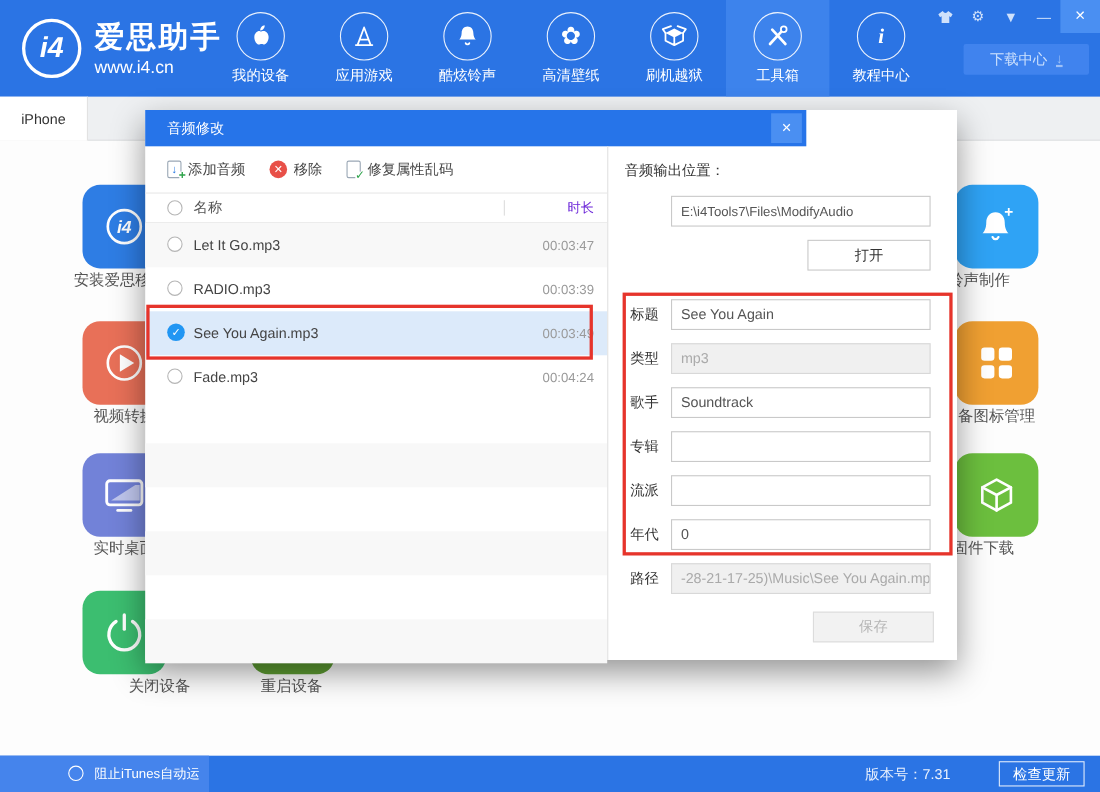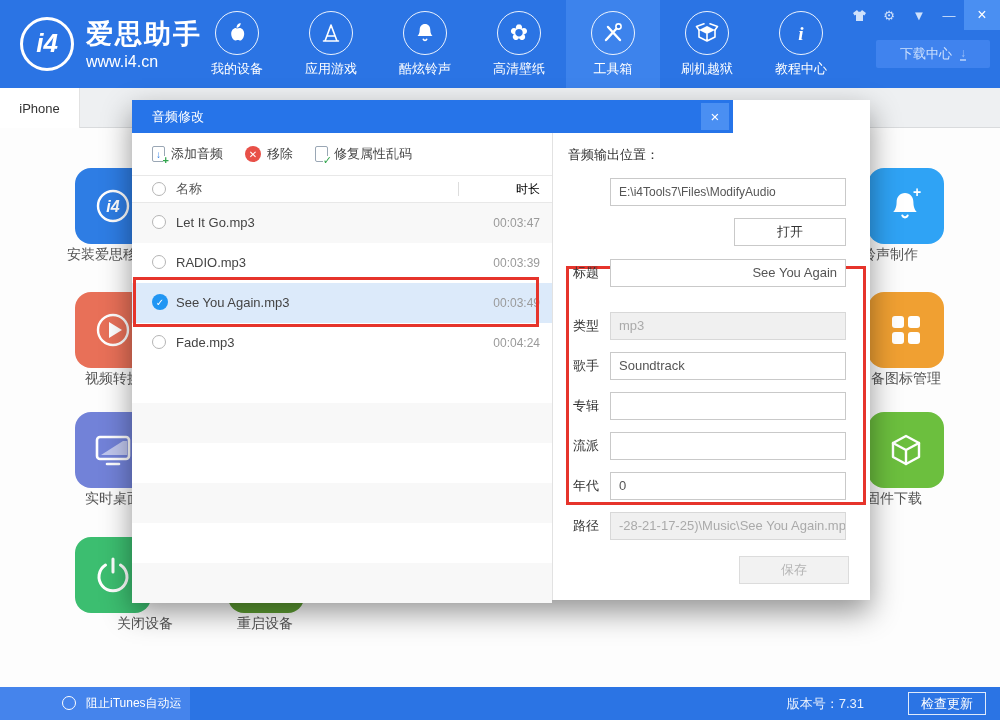--- a/index.html
+++ b/index.html
@@ -54,21 +54,21 @@
   .doc-ico { position:relative; width:13px; height:16px; border:1px solid #9aa7b5; border-radius:2px; background:#fff; }
   .doc-ico .inner { position:absolute; left:0; top:0; width:100%; height:100%; display:flex; align-items:center; justify-content:center;
     font-size:10px; color:#2a7ae2; font-weight:bold; }
   .doc-ico .mini { position:absolute; right:-5px; bottom:-4px; font-size:11px; font-weight:bold; color:#2fa44b; background:#fff; line-height:9px; }
   .remove-ico { width:16px; height:16px; border-radius:50%; background:#e85048; color:#fff; font-size:10px; font-weight:bold;
     display:flex; align-items:center; justify-content:center; }
 
   .list-header { position:absolute; left:0; top:75px; width:420px; height:28px; border-top:1px solid #e8e8e8; border-bottom:1px solid #e8e8e8; }
   .col-name { position:absolute; left:44px; top:0; line-height:26px; font-size:13px; color:#555; }
   .col-split { position:absolute; left:326px; top:6px; width:1px; height:14px; background:#ddd; }
-  .col-dur { position:absolute; right:12px; top:0; line-height:26px; font-size:12px; color:#000000; }
+  .col-dur { position:absolute; right:12px; top:0; line-height:26px; font-size:12px; color:#6d28d9; }
   .hdr-circle { position:absolute; left:20px; top:6px; width:14px; height:14px; border:1px solid #b5b5b5; border-radius:50%; background:#fff; }
 
   .list-row { position:absolute; left:0; width:420px; height:40px; cursor:pointer; }
   .list-row.odd { background:#f8f8f8; }
   .list-row.selected { background:#dceafa; }
   .row-circle { position:absolute; left:20px; top:12px; width:14px; height:14px; border:1px solid #b5b5b5; border-radius:50%; background:#fff; }
   .row-circle.checked { border:none; width:16px; height:16px; top:11px; background:#2196f3; color:#fff; font-size:10px;
     display:flex; align-items:center; justify-content:center; }
   .row-name { position:absolute; left:44px; top:0; line-height:40px; font-size:13px; color:#444; white-space:nowrap; }
   .row-dur { position:absolute; right:12px; top:0; line-height:40px; font-size:12px; color:#9a9a9a; }
@@ -140,39 +140,39 @@
             </svg>
           </span>
                  <span class="nav-label">酷炫铃声</span>
         </div>
         <div class="nav-item">
           <span class="nav-circle">
             <span style="font-size:22px;line-height:1;color:#fff">✿</span>
           </span>
                  <span class="nav-label">高清壁纸</span>
         </div>
+        <div class="nav-item">
+          <span class="nav-circle">
+            <svg width="26" height="26" viewBox="0 0 26 26" fill="none" stroke="#fff" stroke-width="1.6" stroke-linecap="round" stroke-linejoin="round">
+              <path d="M5 10l8-4 8 4-8 4-8-4z" fill="#fff" stroke="none"></path>
+              <path d="M5 10v7l8 4 8-4v-7M13 14v7"></path>
+              <path d="M5 10L2.5 6.5 10 3.8M21 10l2.5-3.5-7.5-2.7"></path>
+            </svg>
+          </span>
+                 <span class="nav-label">刷机越狱</span>
+        </div>
         <div class="nav-item active">
           <span class="nav-circle">
             <svg width="26" height="26" viewBox="0 0 26 26" fill="none" stroke="#fff" stroke-width="1.6" stroke-linecap="round" stroke-linejoin="round">
               <path d="M6 20L18 7" stroke-width="2.4"></path>
               <path d="M20 20L8 7" stroke-width="2.4"></path>
               <circle cx="18.5" cy="6.5" r="2.6" fill="#2b74e4"></circle>
             </svg>
           </span>
                  <span class="nav-label">工具箱</span>
-        </div>
-        <div class="nav-item">
-          <span class="nav-circle">
-            <svg width="26" height="26" viewBox="0 0 26 26" fill="none" stroke="#fff" stroke-width="1.6" stroke-linecap="round" stroke-linejoin="round">
-              <path d="M5 10l8-4 8 4-8 4-8-4z" fill="#fff" stroke="none"></path>
-              <path d="M5 10v7l8 4 8-4v-7M13 14v7"></path>
-              <path d="M5 10L2.5 6.5 10 3.8M21 10l2.5-3.5-7.5-2.7"></path>
-            </svg>
-          </span>
-                 <span class="nav-label">刷机越狱</span>
         </div>
         <div class="nav-item">
           <span class="nav-circle">
             <span style="font-size:19px;line-height:1;color:#fff;font-style:italic;font-family:'Liberation Serif',serif;font-weight:bold">i</span>
           </span>
                  <span class="nav-label">教程中心</span>
         </div>
       </div>
     <div class="win-controls" id="win-controls">
         <div class="win-btn">
@@ -318,21 +318,21 @@
       </div>
     <div class="red-box row-box"></div>
     <div class="panel-divider"></div>
 
     <div class="right-panel">
       <div class="out-label">音频输出位置：</div>
       <div class="field out-path">E:\i4Tools7\Files\ModifyAudio</div>
       <div class="btn btn-open">打开</div>
       <div class="red-box form-box"></div>
       <div id="form-rows">
-          <div class="form-row" style="top: 126px; text-align: right;">
+          <div class="form-row" style="top: 139px;">
             <span class="form-label">标题</span>
     <div class="field form-input">See You Again</div>
           </div>
           <div class="form-row" style="top: 179px;">
             <span class="form-label">类型</span>
     <div class="field form-input disabled">mp3</div>
           </div>
           <div class="form-row" style="top: 219px;">
             <span class="form-label">歌手</span>
     <div class="field form-input">Soundtrack</div>

